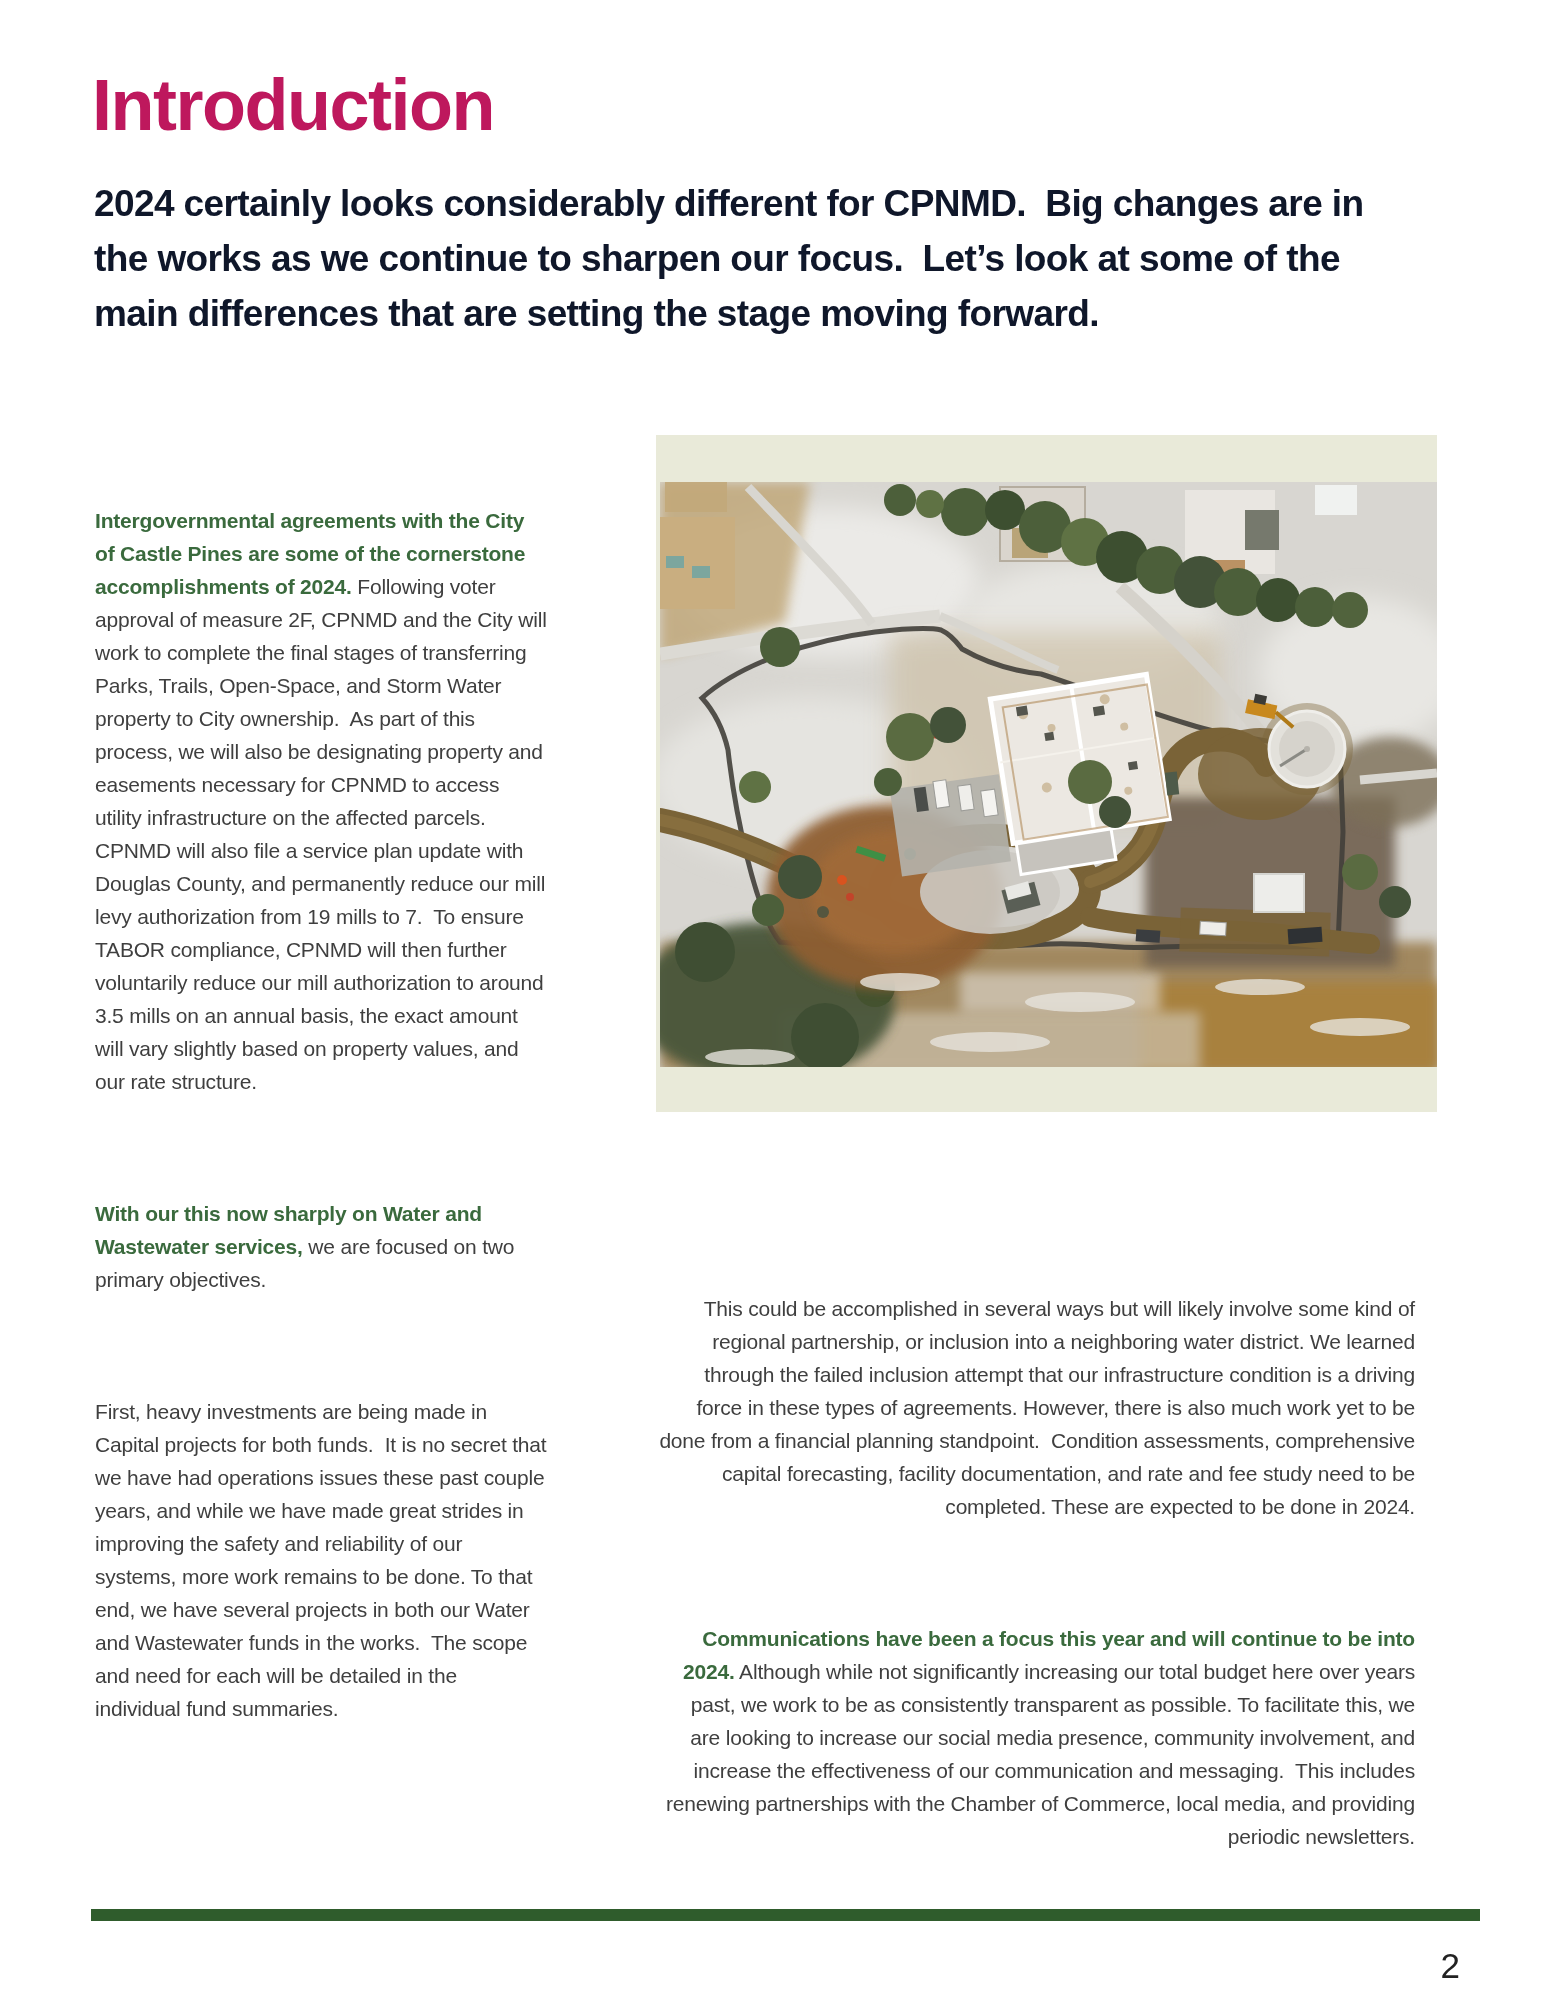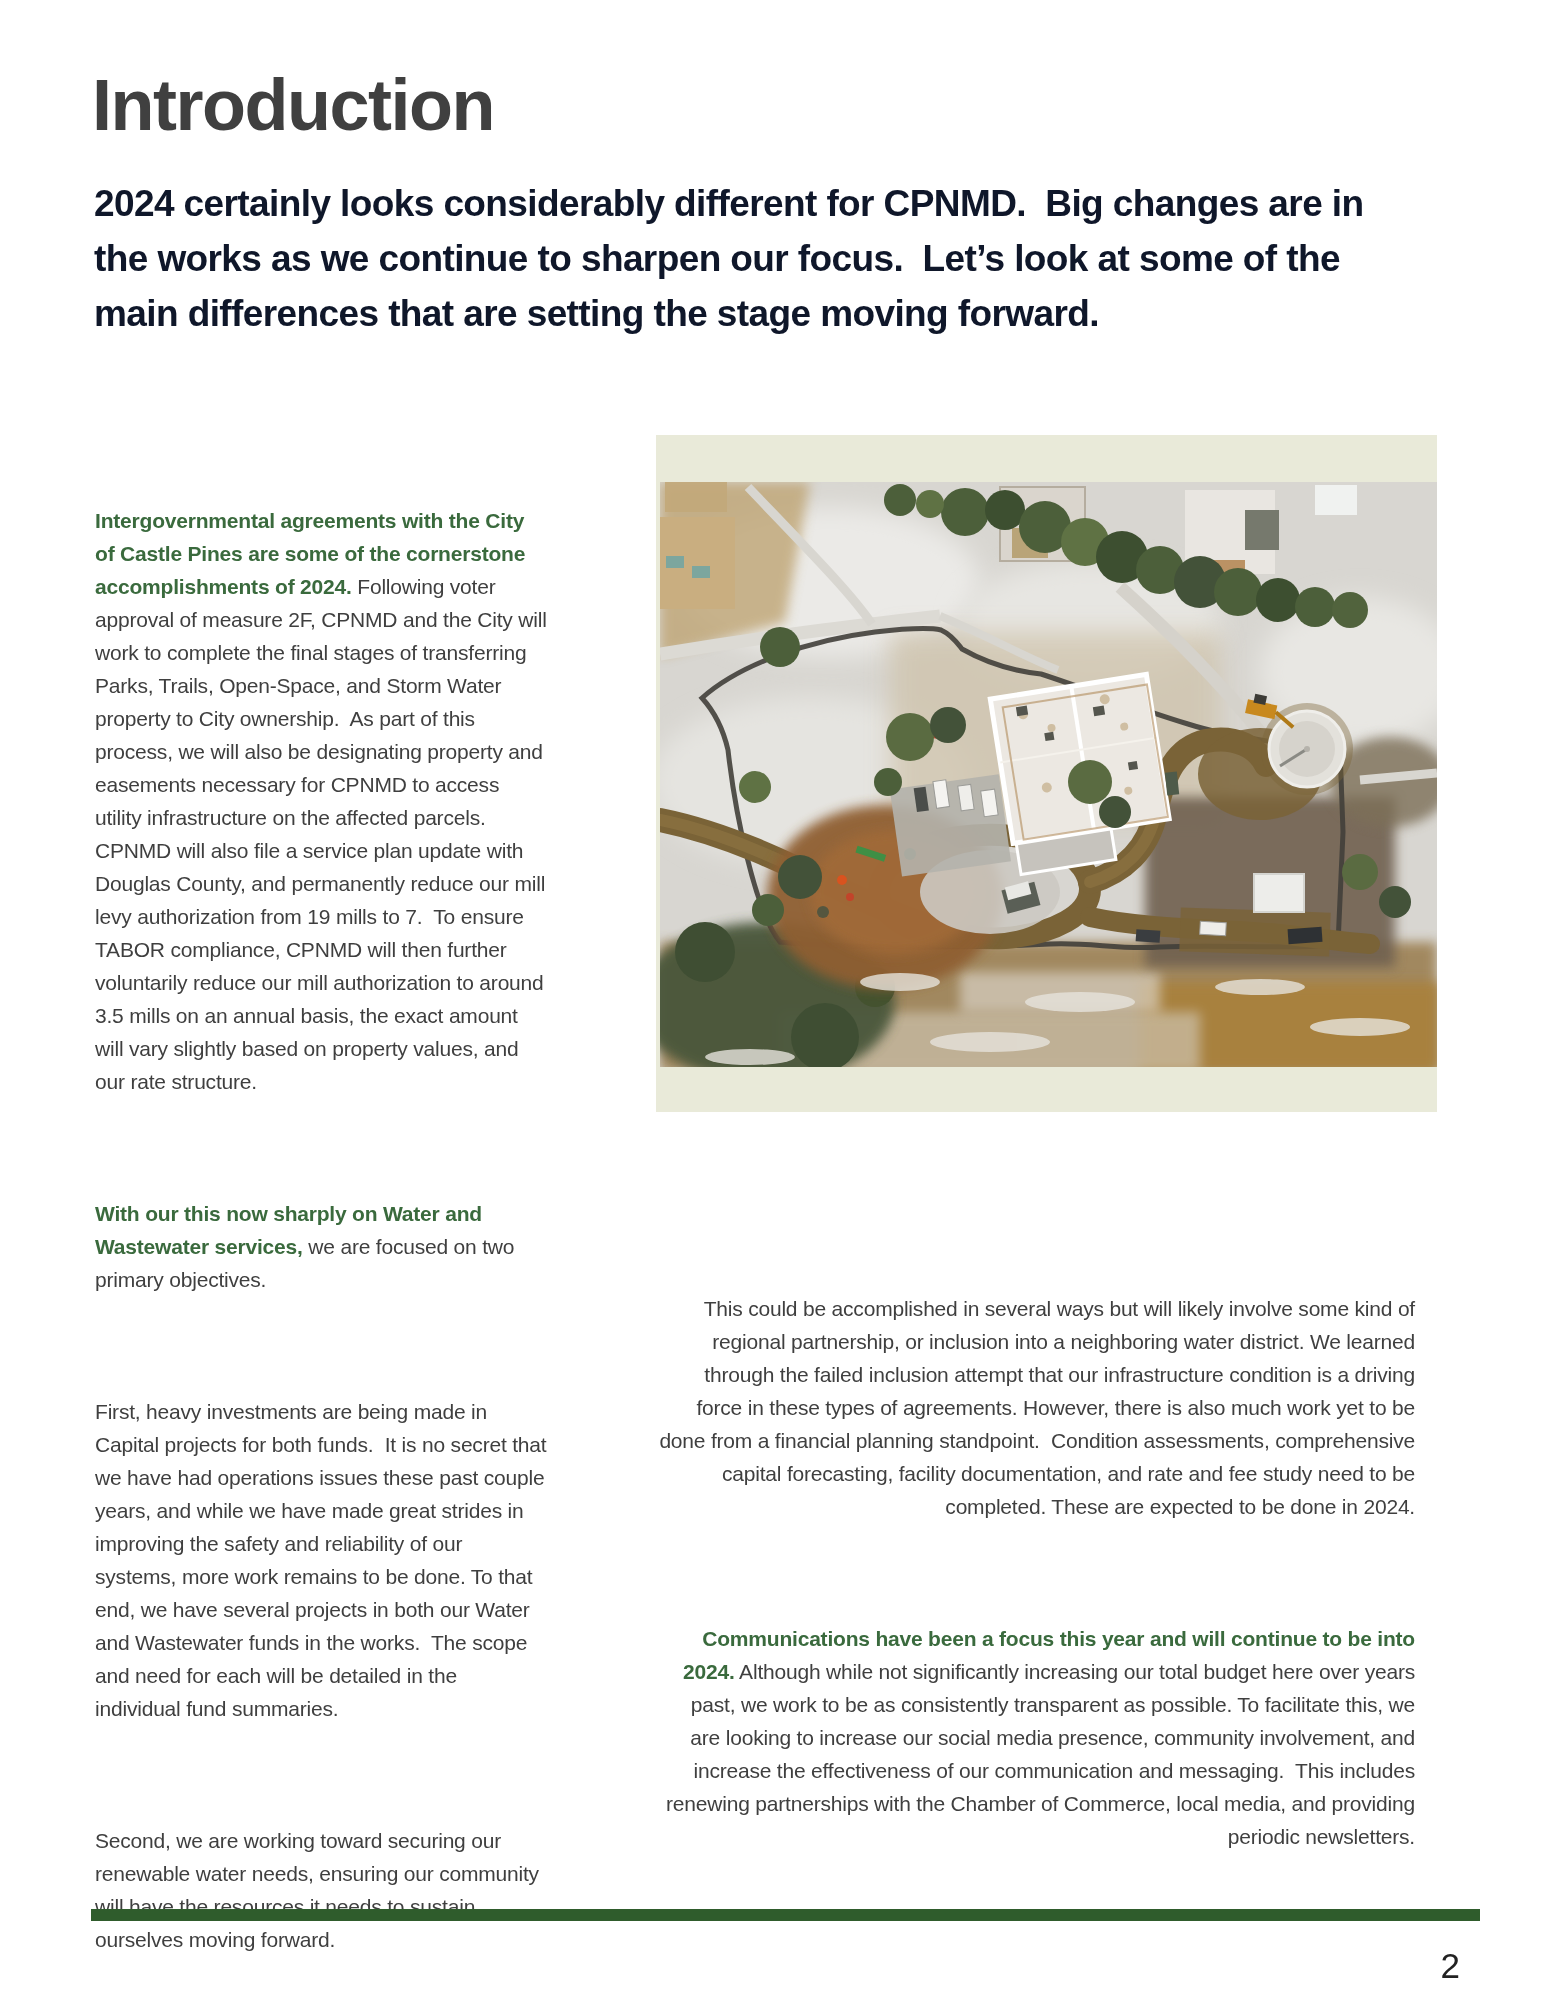--- a/index.html
+++ b/index.html
@@ -5,21 +5,21 @@
   html,body{margin:0;padding:0;background:#888;}
   .page{
     position:relative;width:1545px;height:2000px;margin:0 auto;
     background:#ffffff;overflow:hidden;
     font-family:"Liberation Sans","DejaVu Sans",sans-serif;
     -webkit-font-smoothing:antialiased;
   }
   .page-title{
     position:absolute;left:92px;top:64px;margin:0;
     font-size:72px;font-weight:bold;letter-spacing:-1.5px;
-    color:#404040;
+    color:#be185d;
   }
   .subtitle{
     position:absolute;left:94px;top:176px;width:1310px;
     font-size:37px;line-height:55px;font-weight:bold;letter-spacing:-0.6px;
     color:#0f172a;white-space:pre-wrap;
   }
   .col{
     position:absolute;color:#3f3f3f;
     font-size:21px;line-height:33px;letter-spacing:-0.2px;
     white-space:pre-wrap;
@@ -52,21 +52,20 @@
 <div class="page">
 
   <h1 class="page-title">Introduction</h1>
 
   <div class="subtitle">2024 certainly looks considerably different for CPNMD.  Big changes are in the works as we continue to sharpen our focus.  Let’s look at some of the main differences that are setting the stage moving forward.</div>
 
   <div class="col left-col">
     <p><span class="lead-bold">Intergovernmental agreements with the City of Castle Pines are some of the cornerstone accomplishments of 2024.</span><span> Following voter approval of measure 2F, CPNMD and the City will work to complete the final stages of transferring Parks, Trails, Open-Space, and Storm Water property to City ownership.  As part of this process, we will also be designating property and easements necessary for CPNMD to access utility infrastructure on the affected parcels. CPNMD will also file a service plan update with Douglas County, and permanently reduce our mill levy authorization from 19 mills to 7.  To ensure TABOR compliance, CPNMD will then further voluntarily reduce our mill authorization to around 3.5 mills on an annual basis, the exact amount will vary slightly based on property values, and our rate structure.</span></p>
     <p><span class="lead-bold">With our this now sharply on Water and Wastewater services,</span><span> we are focused on two primary objectives.</span></p>
     <p>First, heavy investments are being made in Capital projects for both funds.  It is no secret that we have had operations issues these past couple years, and while we have made great strides in improving the safety and reliability of our systems, more work remains to be done. To that end, we have several projects in both our Water and Wastewater funds in the works.  The scope and need for each will be detailed in the individual fund summaries.</p>
-    <p>Second, we are working toward securing our renewable water needs, ensuring our community will have the resources it needs to sustain ourselves moving forward.</p>
   </div>
 
   <div class="photo-mat">
     <svg class="aerial" viewBox="0 0 777 585" preserveAspectRatio="none" role="img" aria-label="Aerial drone photo of CPNMD water facility and park in light snow">
       <defs>
         <filter id="b6" x="-30%" y="-30%" width="160%" height="160%">
             <feGaussianBlur stdDeviation="6"></feGaussianBlur>
           </filter>
         <filter id="b12" x="-40%" y="-40%" width="180%" height="180%">
             <feGaussianBlur stdDeviation="12"></feGaussianBlur>

